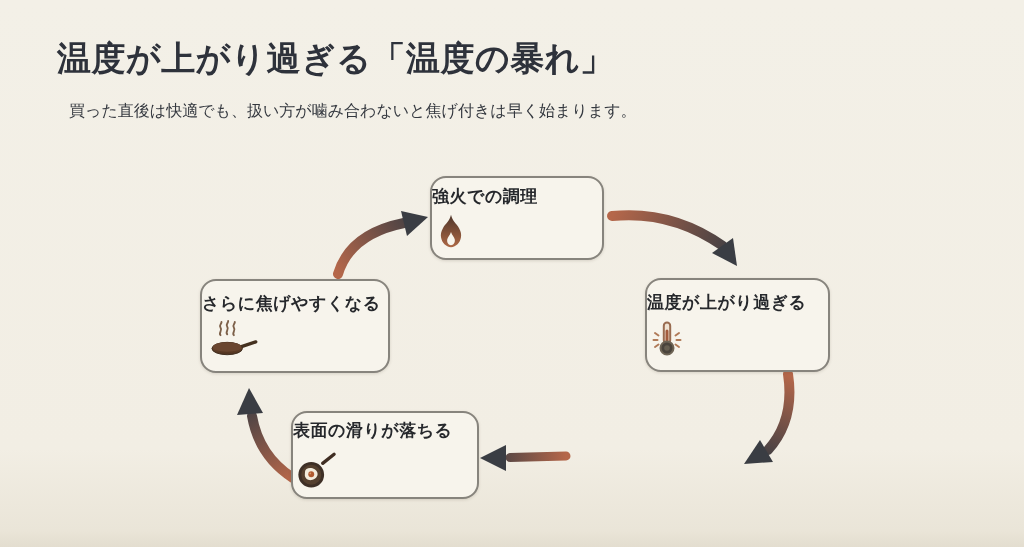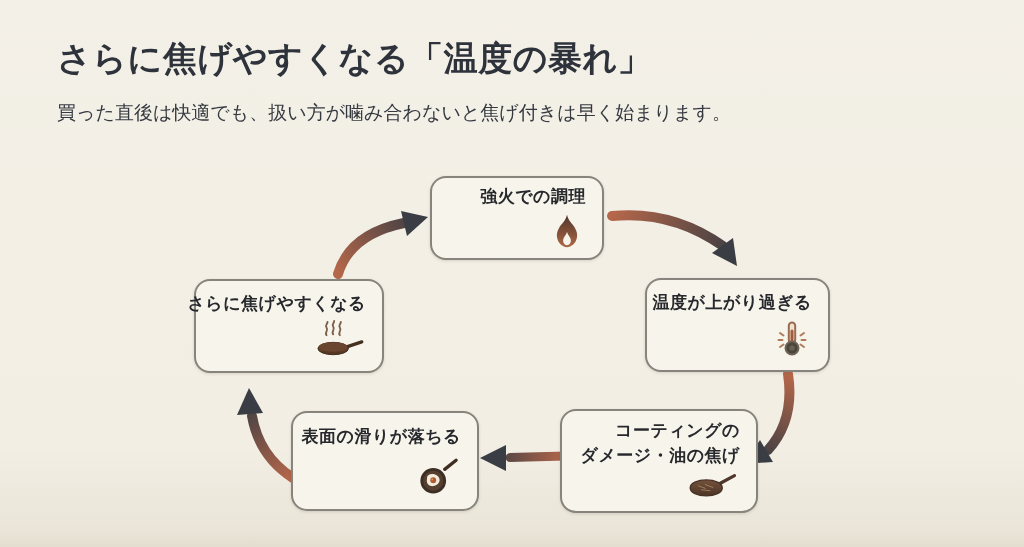--- a/index.html
+++ b/index.html
@@ -10,50 +10,50 @@
   .canvas{
     position:relative;width:1024px;height:547px;
     background:linear-gradient(180deg,#f3f0e7 0%,#f2eee4 82%,#eae5d8 97%,#e3ddcf 100%);
   }
   
   .header{position:absolute;left:57px;top:36px;width:820px;}
   .title{
     font-size:34px;font-weight:800;color:#2e323b;letter-spacing:0.5px;margin:0 0 16px 0;
   }
   .subtitle{
-    font-size:19px;color:#34383f;line-height:1.62;margin:0;font-weight:500;
+    font-size:16px;color:#34383f;line-height:1.62;margin:12px;font-weight:500;
   }
   
   .node{
     position:absolute;box-sizing:border-box;
     background:#f7f4ec;border:2px solid #87847d;border-radius:16px;
     box-shadow:0 1px 3px rgba(90,80,60,0.18);
-    display:flex;flex-direction:column;align-items:flex-end;justify-content:center;
-    gap:3px;padding:6px 16px;
+    display:flex;flex-direction:column;align-items:flex-start;justify-content:center;
+    gap:3px;padding:6px 0;
   }
   .node-label{
     font-size:17px;font-weight:800;color:#26282c;letter-spacing:0.5px;
     text-align:center;line-height:1.3;white-space:nowrap;
   }
   #node-top{left:430px;top:176px;width:174px;height:84px;}
   #node-right{left:645px;top:278px;width:185px;height:94px;}
   #node-bottom-right{left:560px;top:409px;width:198px;height:104px;}
-  #node-bottom-left{left:291px;top:411px;width:188px;height:100px;gap:7px;}
-  #node-left{left:194px;top:279px;width:190px;height:94px;}
+  #node-bottom-left{left:291px;top:411px;width:188px;height:88px;gap:7px;}
+  #node-left{left:200px;top:279px;width:190px;height:94px;}
   .icon{display:block;}
   
   .arrows{position:absolute;left:0;top:0;width:1024px;height:547px;pointer-events:none;}
 </style>
 </head>
 <body>
 
 <div class="canvas">
 
   <div class="header">
-    <h1 class="title">さらに焦げやすくなる「温度の暴れ」</h1>
+    <h1 class="title">温度が上がり過ぎる「温度の暴れ」</h1>
     <p class="subtitle">
       <span>買った直後は快適でも、扱い方が噛み合わないと焦げ付きは早く始まります。</span><br>
     </p>
   </div>
 
   <svg class="arrows" viewBox="0 0 1024 547" aria-hidden="true">
     <defs>
       <linearGradient id="gA" gradientUnits="userSpaceOnUse" x1="338" y1="274" x2="424" y2="219">
         <stop offset="0" stop-color="#b5674a"></stop>
           <stop offset="1" stop-color="#3a3d43"></stop>
@@ -122,39 +122,20 @@
         <line x1="33.5" y1="22" x2="29.5" y2="22"></line>
         <line x1="32" y1="29" x2="28.5" y2="26.5"></line>
       </g>
       <rect x="16.8" y="4.5" width="6.4" height="21" rx="3.2" fill="#efe2d2" stroke="#996b50" stroke-width="2"></rect>
       <line x1="20" y1="13" x2="20" y2="24" stroke="#a35c3e" stroke-width="3" stroke-linecap="round"></line>
       <circle cx="20" cy="30" r="6.5" fill="#4a443c" stroke="#6e6455" stroke-width="2"></circle>
       <circle cx="20" cy="30" r="2.8" fill="#675f51"></circle>
     </svg>
   </div>
 
-  <div class="node" id="node-bottom-right">
-    <span class="node-label">コーティングの</span>
-    <span class="node-label">ダメージ・油の焦げ</span>
-    <svg class="icon" width="60" height="32" viewBox="0 0 60 34">
-      <defs>
-        <linearGradient id="panGrad1" x1="0" y1="0" x2="0" y2="1">
-          <stop offset="0" stop-color="#74513c"></stop>
-            <stop offset="1" stop-color="#4d3526"></stop>
-        </linearGradient>
-      </defs>
-      <path d="M41 14 L56 6" stroke="#4f382b" stroke-width="3.5" stroke-linecap="round"></path>
-      <ellipse cx="26" cy="19" rx="17" ry="8.5" fill="url(#panGrad1)" stroke="#463122" stroke-width="1.5"></ellipse>
-      <g stroke="#a2805f" stroke-width="1" stroke-linecap="round">
-        <line x1="18" y1="17" x2="25" y2="19.5"></line>
-        <line x1="25" y1="15.5" x2="33" y2="18.5"></line>
-        <line x1="21" y1="21" x2="30" y2="22"></line>
-      </g>
-    </svg>
-  </div>
 
   <div class="node" id="node-bottom-left">
     <span class="node-label">表面の滑りが落ちる</span>
     <svg class="icon" width="46" height="40" viewBox="0 0 48 42">
       <path d="M31 14 L43 4.5" stroke="#3f2d22" stroke-width="3.5" stroke-linecap="round"></path>
       <circle cx="19" cy="26" r="13.5" fill="#3e2f26"></circle>
       <circle cx="19" cy="26" r="10.5" fill="#55402f"></circle>
       <path d="M14 20 C18 17.5 24.5 20 25.5 24 C26.5 28 23 31.2 19 31.6 C15 32 11.8 29 12.3 25.4 C12.6 22.8 12.2 21.2 14 20 Z" fill="#f3ecdc"></path>
       <circle cx="19" cy="25.5" r="3.1" fill="#b05a30"></circle>
       <circle cx="18" cy="24.6" r="0.9" fill="#d99a6c"></circle>

